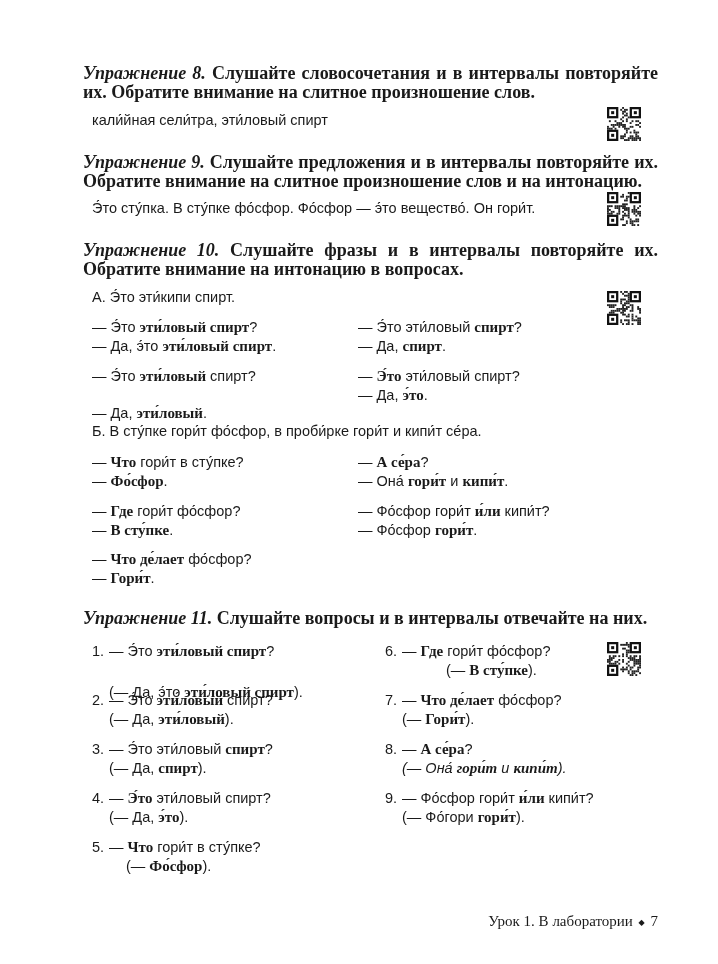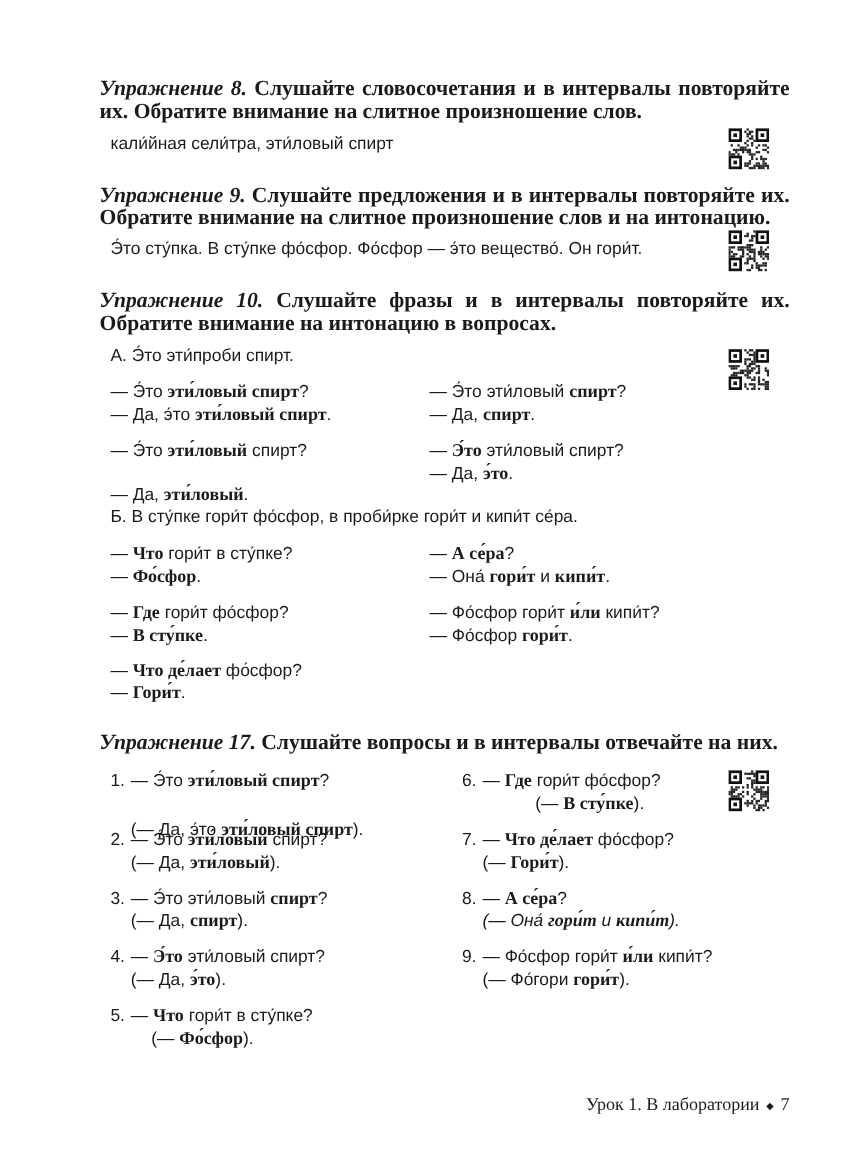--- a/index.html
+++ b/index.html
@@ -240,21 +240,21 @@
       <rect x="0" y="6" width="3" height="3" fill="#111"></rect>
       <rect x="0.6" y="6.6" width="1.8" height="1.8" fill="#fff"></rect>
       <rect x="1.1" y="7.1" width="0.8" height="0.8" fill="#111"></rect>
     </svg>
   </div>
 
 <div class="abs task" style="top:241px">
   <span class="lbl">Упражнение 10.</span>
   <span>Слушайте фразы и в интервалы повторяйте их. Обратите внимание на интонацию в вопросах.</span>
 </div>
-<div class="abs line" style="left:92px;top:288px">А. Э́то эти́проби спирт.</div>
+<div class="abs line" style="left:92px;top:288px">А. Э́то эти́кипи спирт.</div>
 <div class="abs qr" style="left:607px;top:290px">
     <svg viewBox="0 0 9 9">
       <rect x="3.5" y="0" width="0.5" height="0.5" fill="#222"></rect>
       <rect x="4.5" y="0" width="0.5" height="0.5" fill="#222"></rect>
       <rect x="5" y="0" width="0.5" height="0.5" fill="#222"></rect>
       <rect x="4" y="0.5" width="0.5" height="0.5" fill="#222"></rect>
       <rect x="5.5" y="0.5" width="0.5" height="0.5" fill="#222"></rect>
       <rect x="4.5" y="1" width="0.5" height="0.5" fill="#222"></rect>
       <rect x="5" y="1" width="0.5" height="0.5" fill="#222"></rect>
       <rect x="5.5" y="1" width="0.5" height="0.5" fill="#222"></rect>
@@ -373,21 +373,21 @@
     <div class="abs line" style="left: 358px; top: 472px;"><span>— Она́ </span><b>гори́т</b><span> и </span><b>кипи́т</b><span>.</span></div>
     <div class="abs line" style="left: 92px; top: 502px;"><span>— </span><b>Где</b><span> гори́т фо́сфор?</span></div>
     <div class="abs line" style="left: 92px; top: 521px;"><span>— </span><b>В сту́пке</b><span>.</span></div>
     <div class="abs line" style="left: 358px; top: 502px;"><span>— Фо́сфор гори́т </span><b>и́ли</b><span> кипи́т?</span></div>
     <div class="abs line" style="left: 358px; top: 521px;"><span>— Фо́сфор </span><b>гори́т</b><span>.</span></div>
     <div class="abs line" style="left: 92px; top: 550px;"><span>— </span><b>Что де́лает</b><span> фо́сфор?</span></div>
     <div class="abs line" style="left: 92px; top: 569px;"><span>— </span><b>Гори́т</b><span>.</span></div>
   </div>
 
 <div class="abs task" style="top:609px">
-  <span class="lbl">Упражнение 17.</span>
+  <span class="lbl">Упражнение 11.</span>
   <span>Слушайте вопросы и в интервалы отвечайте на них.</span>
 </div>
 <div class="abs qr" style="left:607px;top:641px">
     <svg viewBox="0 0 9 9">
       <rect x="5" y="0" width="0.5" height="0.5" fill="#222"></rect>
       <rect x="3.5" y="0.5" width="0.5" height="0.5" fill="#222"></rect>
       <rect x="4" y="0.5" width="0.5" height="0.5" fill="#222"></rect>
       <rect x="4.5" y="0.5" width="0.5" height="0.5" fill="#222"></rect>
       <rect x="5" y="0.5" width="0.5" height="0.5" fill="#222"></rect>
       <rect x="5.5" y="0.5" width="0.5" height="0.5" fill="#222"></rect>

